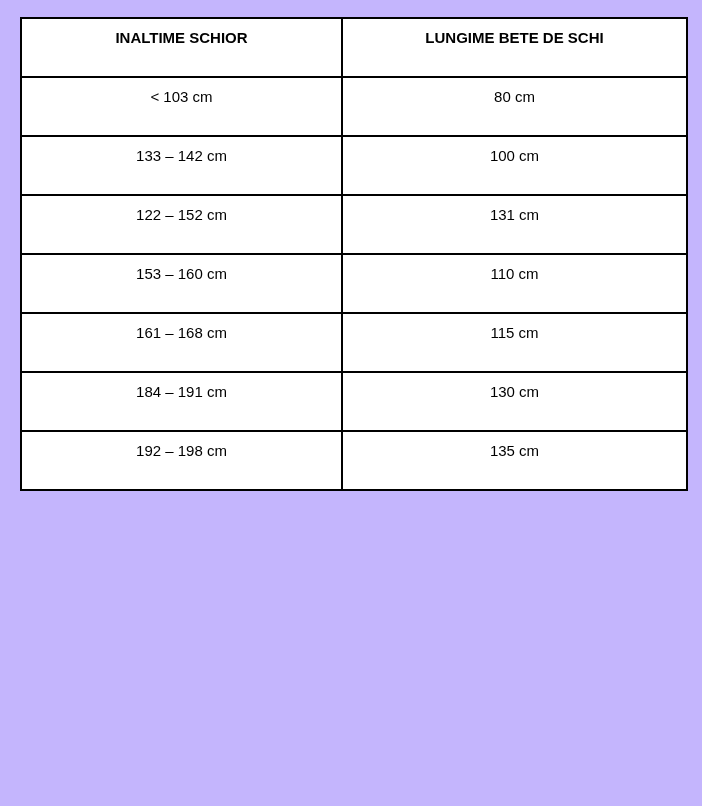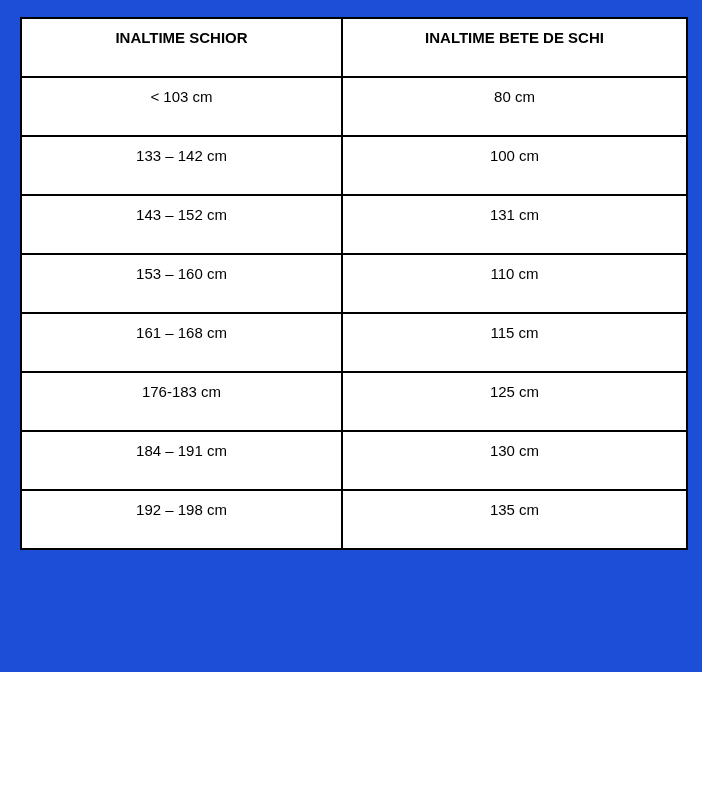--- a/index.html
+++ b/index.html
@@ -7,22 +7,22 @@
     padding: 0;
     background: #ffffff;
     width: 702px;
     height: 806px;
     font-family: "Liberation Sans", sans-serif;
     color: #000000;
   }
   .page {
     position: relative;
     width: 702px;
-    height: 672px;
-    background: #1d4ed8;
+    height: 806px;
+    background: #c4b5fd;
     overflow: hidden;
   }
   table.size-table {
     position: absolute;
     left: 20px;
     top: 17px;
     border-collapse: collapse;
     table-layout: fixed;
     width: 666px;
   }
@@ -52,57 +52,53 @@
 <div class="page">
 
   <table class="size-table">
     <colgroup>
       <col class="col-height">
       <col class="col-pole">
     </colgroup>
     <thead>
       <tr>
         <th>INALTIME SCHIOR</th>
-        <th>INALTIME BETE DE SCHI</th>
+        <th>LUNGIME BETE DE SCHI</th>
       </tr>
     </thead>
     <tbody id="table-body">
     <tr>
       <td>&lt; 103 cm</td>
       <td>80 cm</td>
     </tr>
 
 
 
 
     <tr>
       <td>133 – 142 cm</td>
       <td>100 cm</td>
     </tr>
 
     <tr>
-      <td>143 – 152 cm</td>
+      <td>122 – 152 cm</td>
       <td>131 cm</td>
     </tr>
 
     <tr>
       <td>153 – 160 cm</td>
       <td>110 cm</td>
     </tr>
 
     <tr>
       <td>161 – 168 cm</td>
       <td>115 cm</td>
     </tr>
 
 
-    <tr>
-      <td>176-183 cm</td>
-      <td>125 cm</td>
-    </tr>
 
     <tr>
       <td>184 – 191 cm</td>
       <td>130 cm</td>
     </tr>
 
     <tr>
       <td>192 – 198 cm</td>
       <td>135 cm</td>
     </tr>

